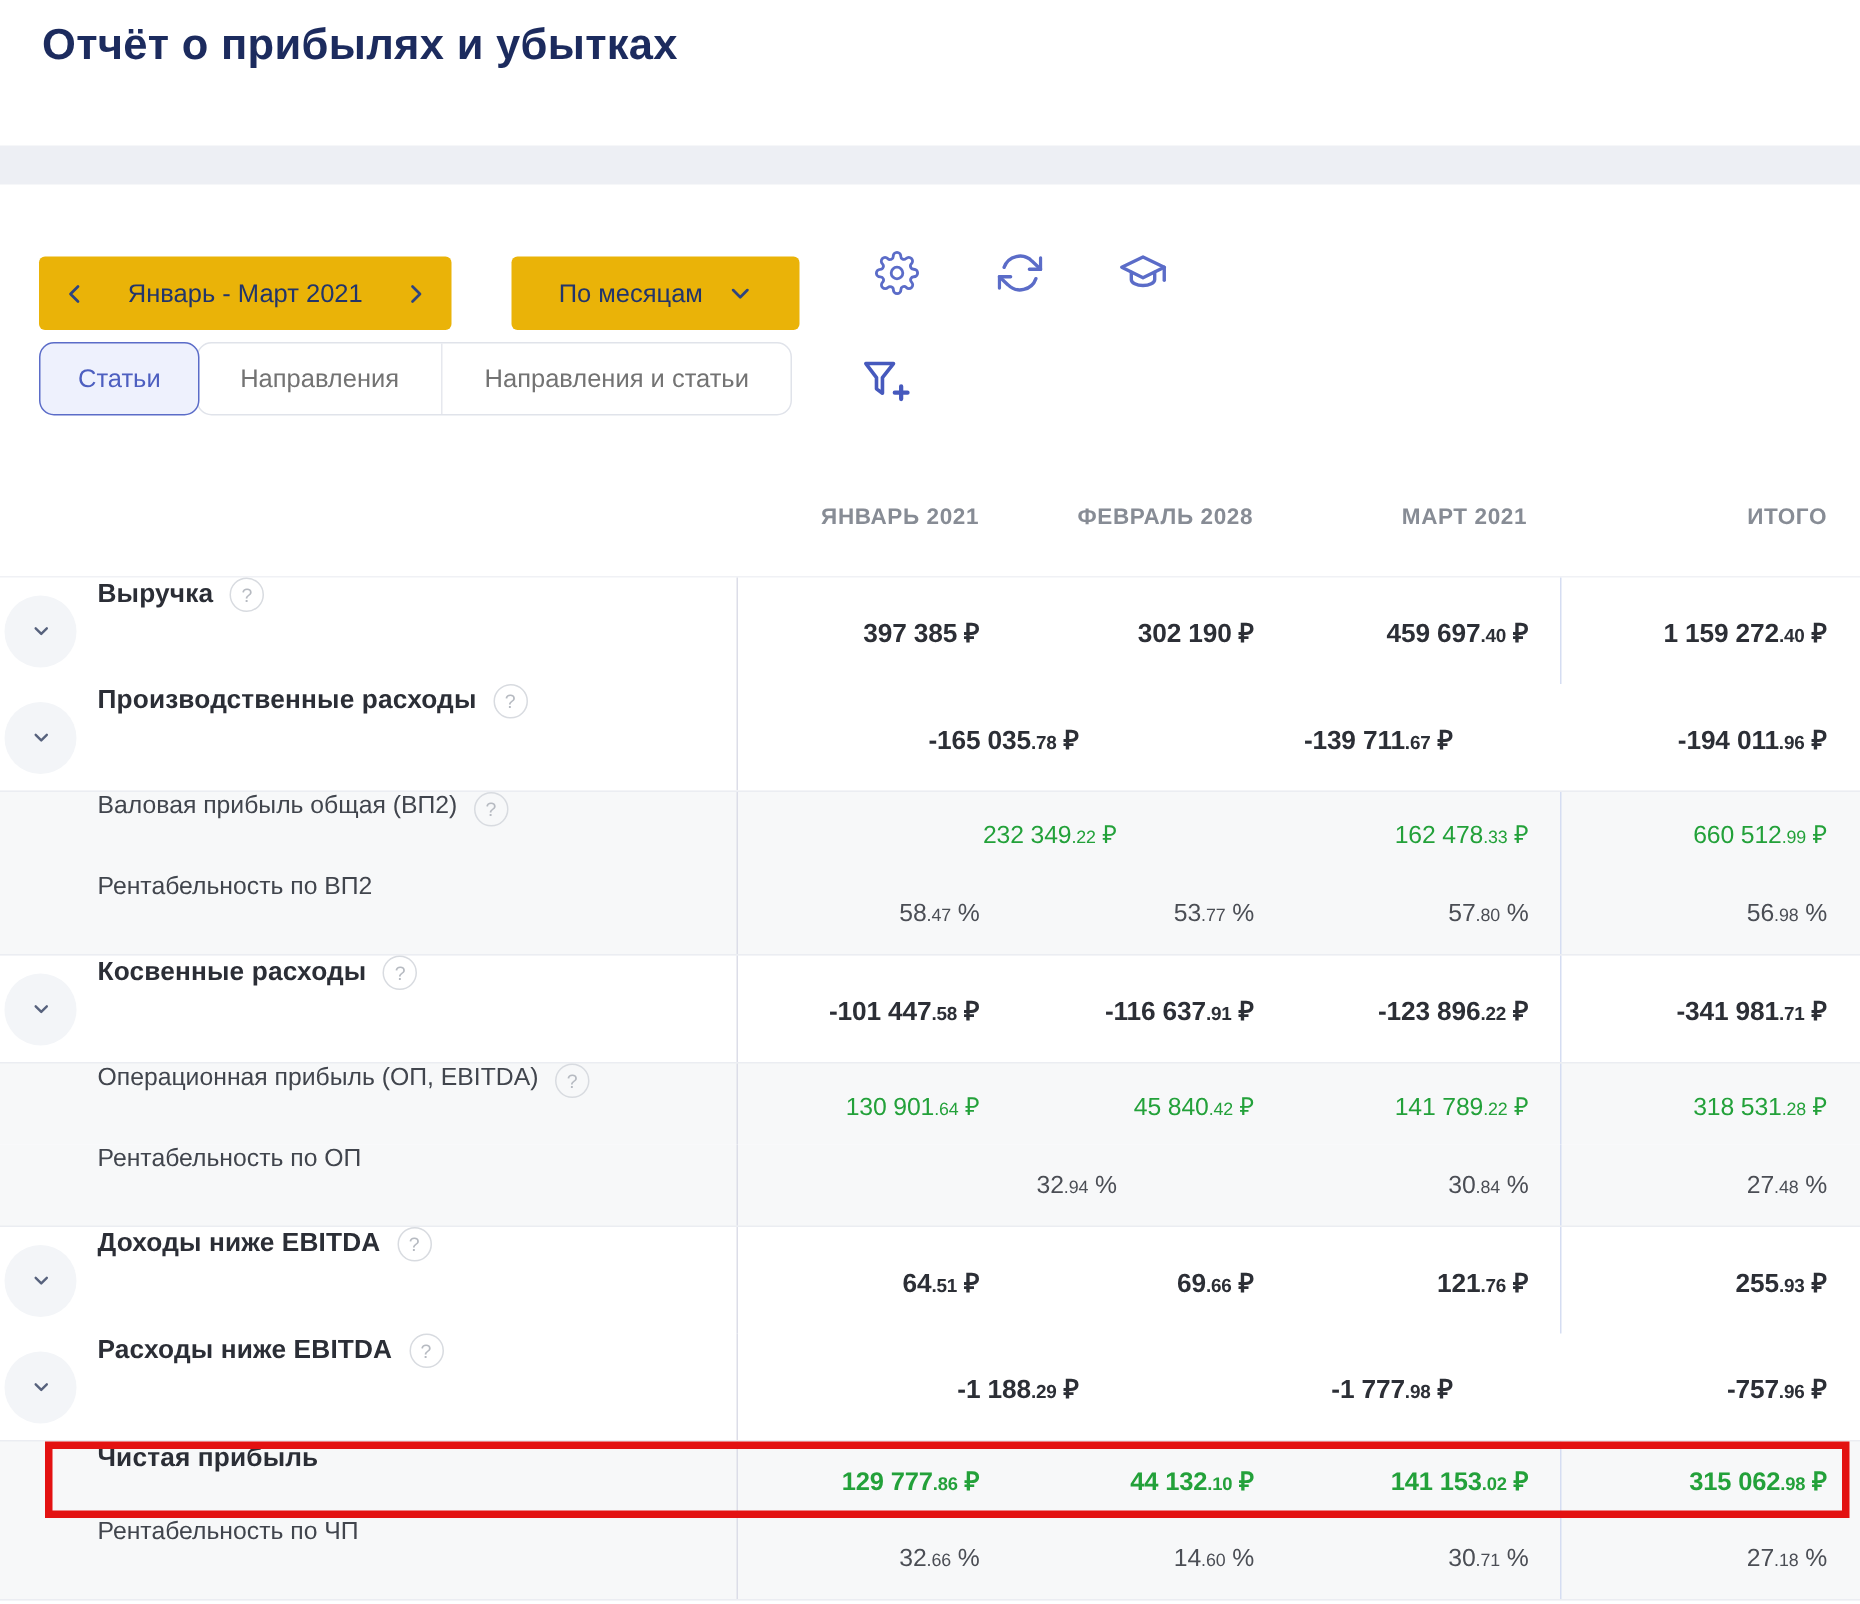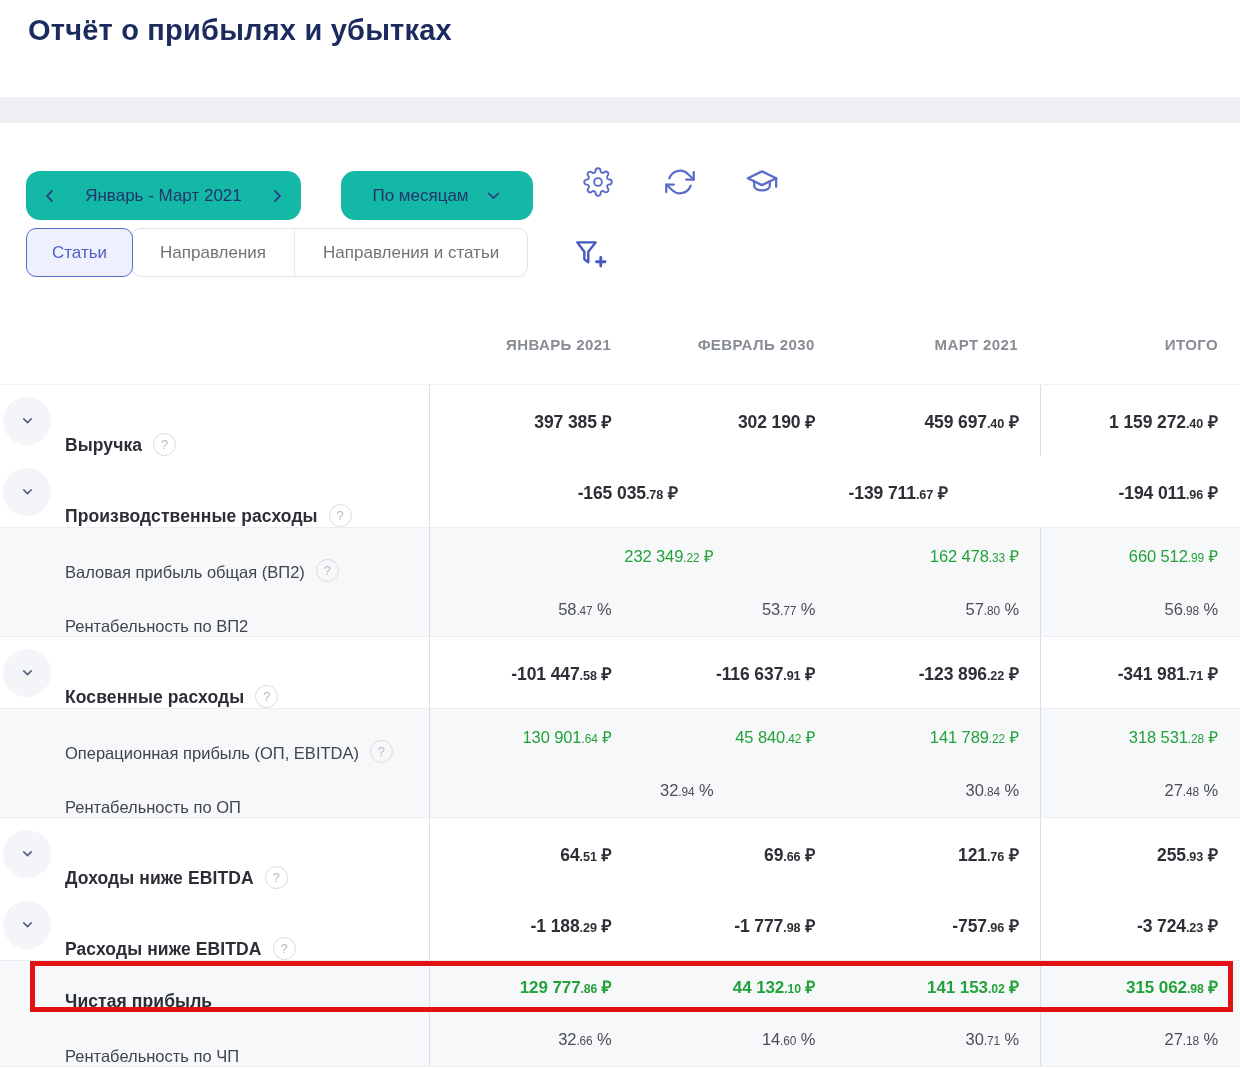--- a/index.html
+++ b/index.html
@@ -6,21 +6,21 @@
   html,body { width:1240px; height:1069px; overflow:hidden; background:#fff;
     font-family:"Liberation Sans", sans-serif; }
 
   
   .page-header { height:97px; }
   .page-title { padding:14px 0 0 28px; font-size:29px; font-weight:700; color:#1c2b5e; letter-spacing:.2px; }
   .gray-band { height:26px; background:#edeff4; }
 
   
   .toolbar { margin:34px 0 0 26px; height:49px; display:flex; align-items:center; }
-  .pill-btn { height:49px; background:#14b8a6; border:none; border-radius:14px;
+  .pill-btn { height:49px; background:#eab308; border:none; border-radius:4px;
     display:flex; align-items:center; justify-content:space-between;
     font-family:inherit; font-size:17px; color:#22356b; cursor:pointer;margin-top:28px; }
   .period-btn { width:275px; padding:0 16px; }
   .granularity-btn { width:192px; margin-left:40px; padding:0 20px; justify-content:center; gap:16px; }
   .pill-label { flex:1; text-align:center; }
   .icon-btn { background:none; border:none; cursor:pointer; display:flex; align-items:center; justify-content:center; padding:0; }
   .tool-icon { margin-left:48px; width:34px; height:34px; }
   svg.stroke-ic { stroke:#5b6cc8; fill:none; stroke-linecap:round; stroke-linejoin:round; }
   svg.nav-ch { stroke:#2e4480; fill:none; stroke-linecap:round; stroke-linejoin:round; }
 
@@ -32,21 +32,21 @@
     border:1px solid #e0e3ea; border-radius:10px; background:#fff; }
   .tab-plain { height:100%; padding:0 28px; background:none; border:none;
     font-family:inherit; font-size:17px; color:#737373; cursor:pointer; }
   .tab-plain + .tab-plain { border-left:1px solid #e6e8ee; }
   .filter-btn { margin-left:42px; }
 
   
   .report-table { margin-top:28px; }
   .trow { display:flex; width:1240px; }
   .thead { height:80px; align-items:center; border-bottom:1px solid #f0f1f5; }
-  .cell-label { width:430px; position:relative; display:flex; align-items:flex-end; padding-left:65px; }
+  .cell-label { width:492px; position:relative; display:flex; align-items:flex-start; padding-left:65px; }
   .cell-val { flex:1; display:flex; align-items:center; justify-content:flex-end; padding-right:22px; }
   .cell-total { flex:0 0 200px; }
   .thead .hcell { font-size:15px; font-weight:600; color:#878c95; letter-spacing:.4px; }
 
   .row { position:relative; }
   .row .cell-label { border-right:1px solid #dcdde8; }
   .row .cell-total { border-left:1px solid #d5ddf2; margin-left:-1px; }
   .row-main { height:71px; }
   .row-sub { height:55px; }
   .row-total { height:52px; }
@@ -153,21 +153,21 @@
   </button>
 </div>
 
 <div class="report-table">
   <div class="trow thead">
     <div class="cell-label"></div>
     <div class="cell-val">
         <span class="hcell">ЯНВАРЬ 2021</span>
       </div>
     <div class="cell-val">
-        <span class="hcell">ФЕВРАЛЬ 2030</span>
+        <span class="hcell">ФЕВРАЛЬ 2028</span>
       </div>
     <div class="cell-val">
         <span class="hcell">МАРТ 2021</span>
       </div>
     <div class="cell-val cell-total">
         <span class="hcell">ИТОГО</span>
       </div>
   </div>
   <div id="tbody">
       <div class="trow row row-main">
@@ -345,23 +345,20 @@
         </div>
         <div class="cell-val">
           <span class="num val-dark">-1 188<span class="dec">.29</span><span class="unit">&nbsp;₽</span></span>
         </div>
         <div class="cell-val">
           <span class="num val-dark">-1 777<span class="dec">.98</span><span class="unit">&nbsp;₽</span></span>
         </div>
         <div class="cell-val">
           <span class="num val-dark">-757<span class="dec">.96</span><span class="unit">&nbsp;₽</span></span>
         </div>
-        <div class="cell-val cell-total">
-          <span class="num val-dark">-3 724<span class="dec">.23</span><span class="unit">&nbsp;₽</span></span>
-        </div>
       </div>
       <div class="trow row row-total band band-first">
         <div class="cell-label">
           <span class="row-label-main">Чистая прибыль</span>
         </div>
         <div class="cell-val">
           <span class="num val-green">129 777<span class="dec">.86</span><span class="unit">&nbsp;₽</span></span>
         </div>
         <div class="cell-val">
           <span class="num val-green">44 132<span class="dec">.10</span><span class="unit">&nbsp;₽</span></span>

